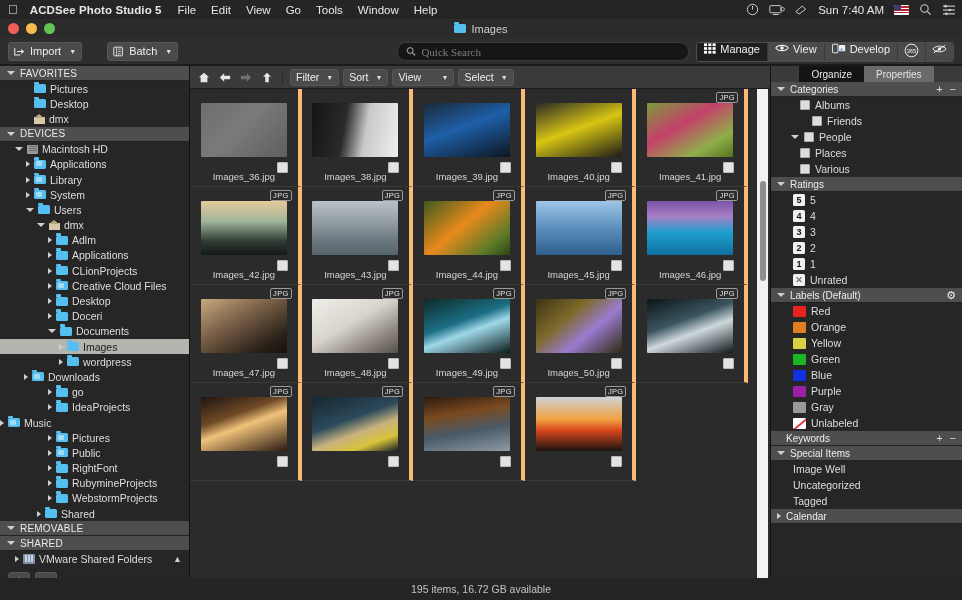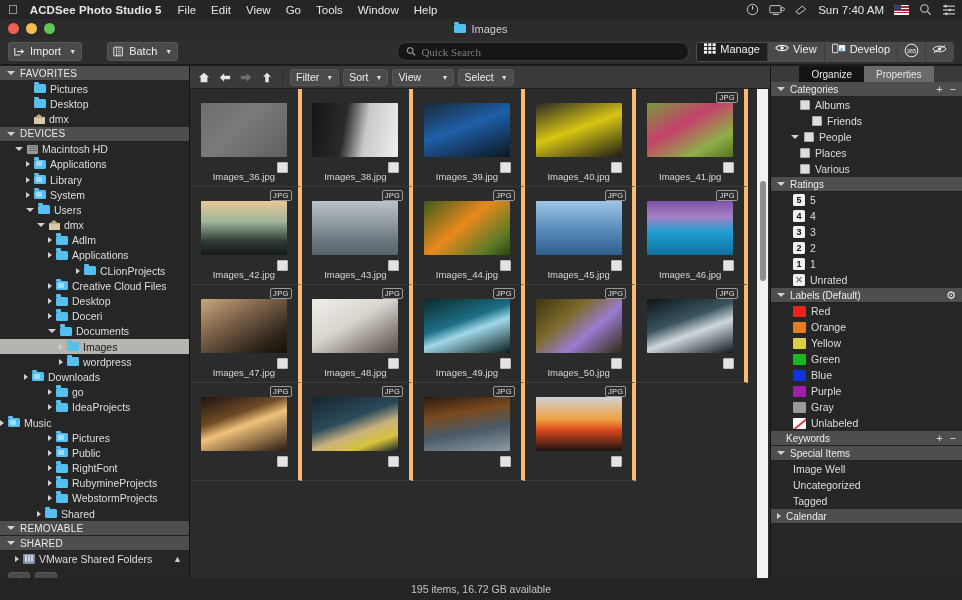--- a/index.html
+++ b/index.html
@@ -439,21 +439,21 @@
         <div class="row" style="padding-left:48px">
           <span class="tri"></span>
           <span class="folder"></span>
           <span>Adlm</span>
         </div>
         <div class="row" style="padding-left:48px">
           <span class="tri"></span>
           <span class="folder"></span>
           <span>Applications</span>
         </div>
-        <div class="row" style="padding-left:76px">
+        <div class="row" style="padding-left:48px">
           <span class="tri"></span>
           <span class="folder"></span>
           <span>CLionProjects</span>
         </div>
         <div class="row" style="padding-left:48px">
           <span class="tri"></span>
           <span class="folder spec"></span>
           <span>Creative Cloud Files</span>
         </div>
         <div class="row" style="padding-left:48px">

